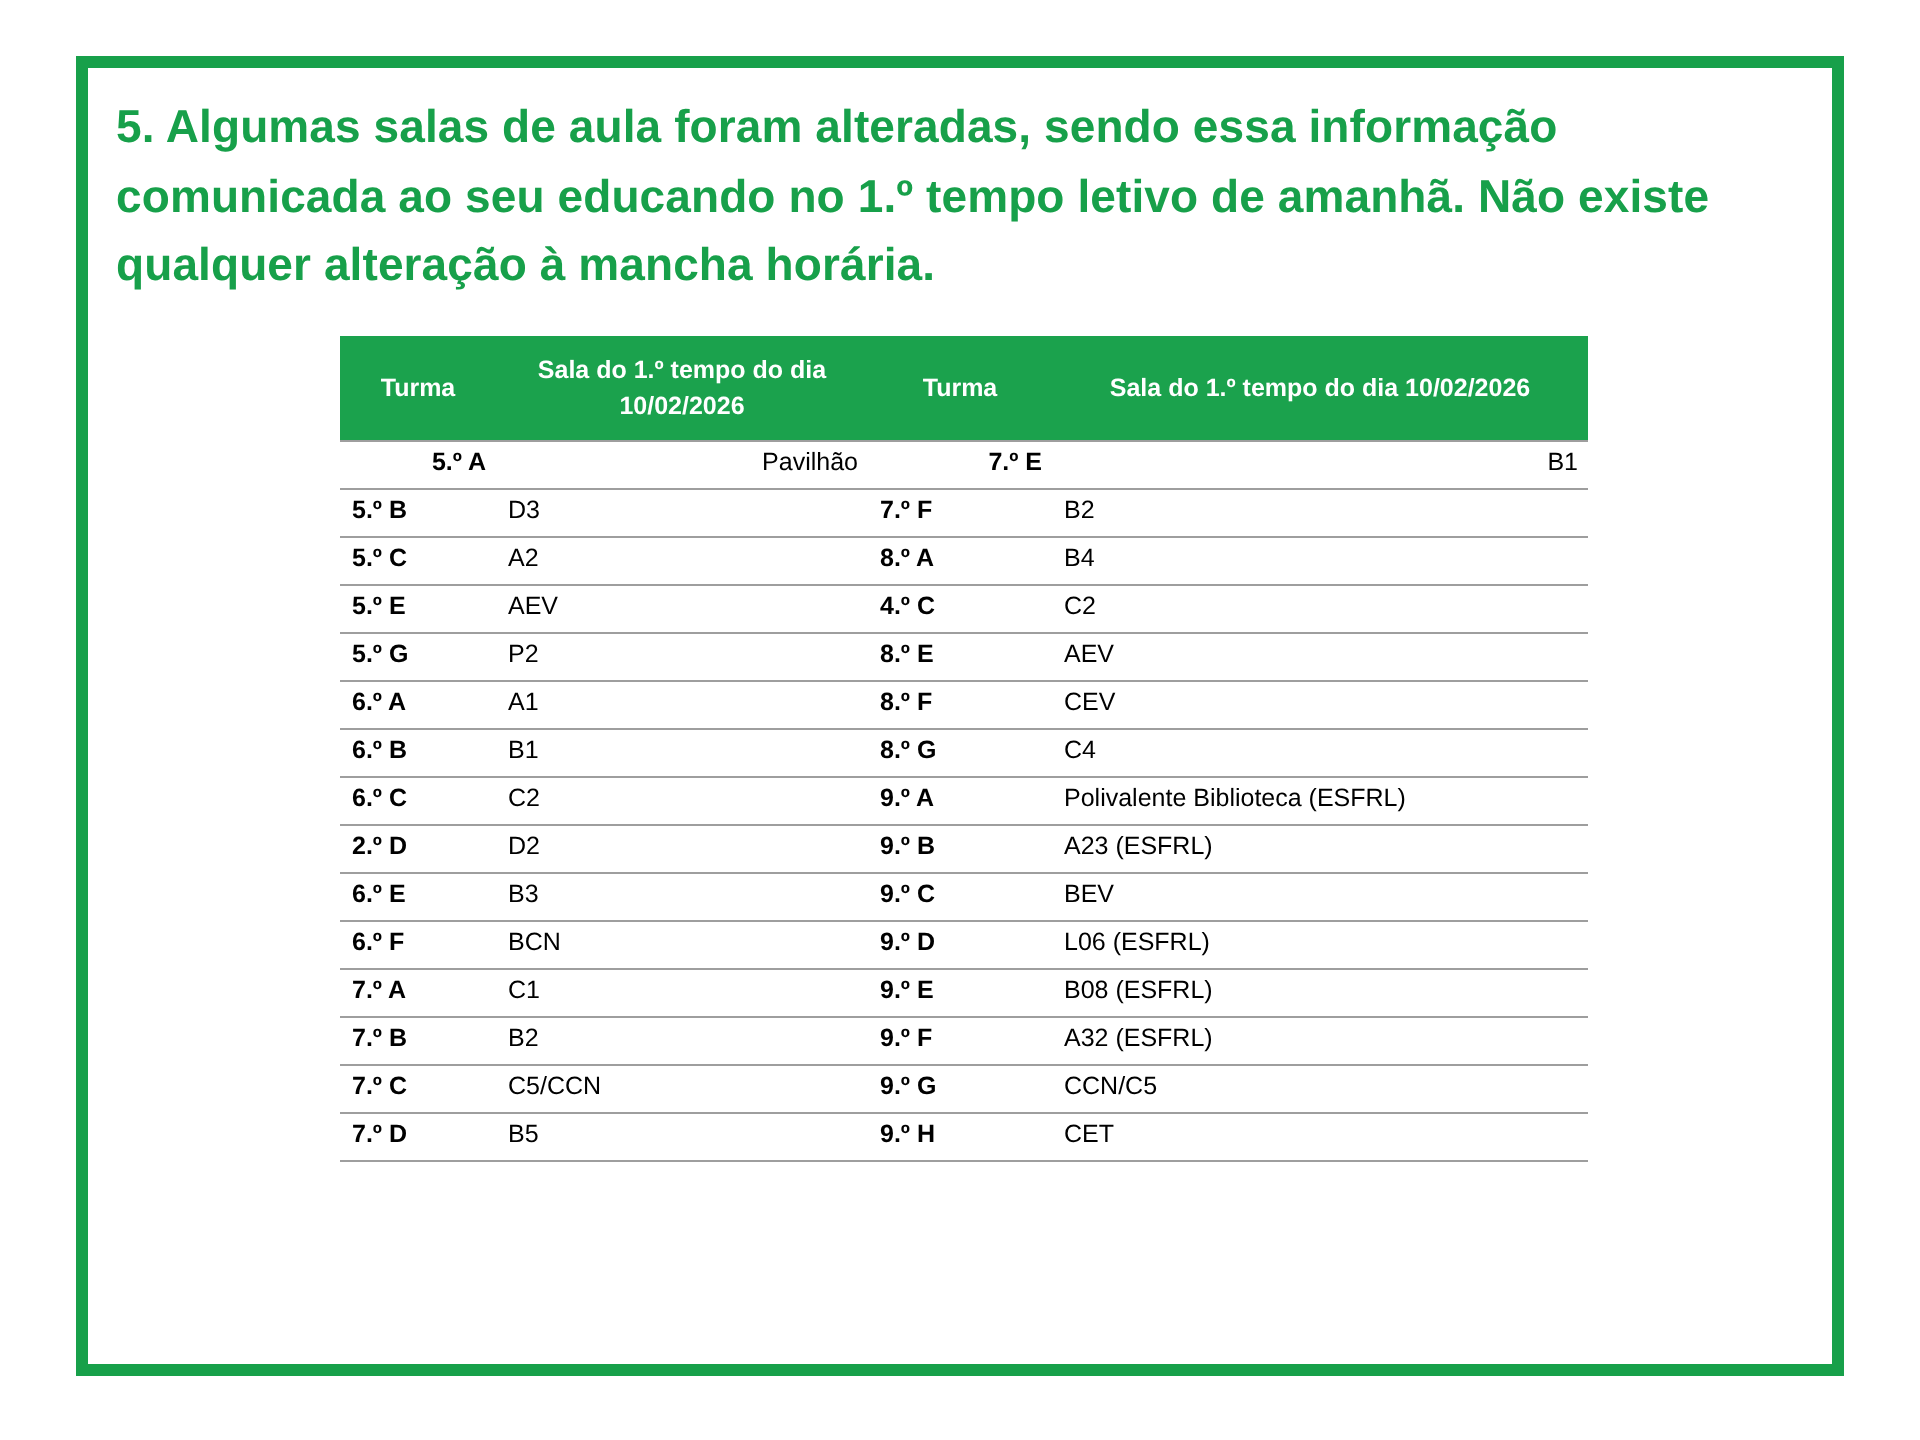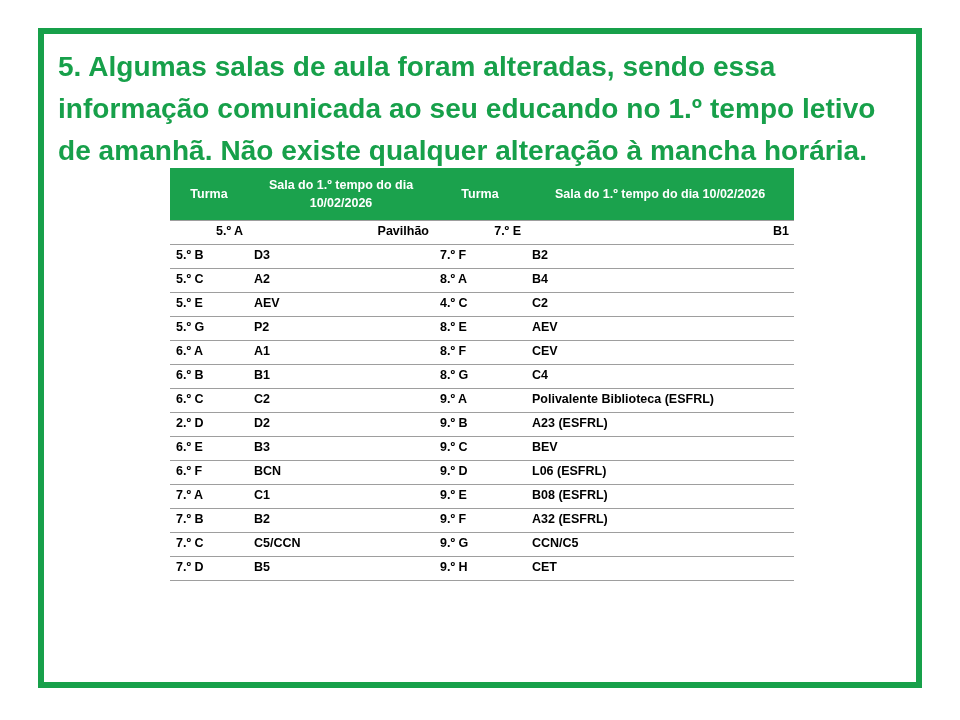--- a/index.html
+++ b/index.html
@@ -29,21 +29,21 @@
     height: 660px;
     border: 6px solid #17A04A;
     box-sizing: border-box;
     background: #ffffff;
   }
   .heading {
     position: absolute;
     left: 58px;
     top: 46px;
     width: 845px;
-    font-size: 28px;
+    font-size: 23px;
     font-weight: bold;
     color: #17A04A;
     line-height: 1.5;
     letter-spacing: 0.05px;
   }
   .table-wrap {
     position: absolute;
     left: 170px;
     top: 168px;
     width: 624px;
@@ -81,21 +81,21 @@
     height: 19px;
   }
   table.rooms tbody tr:first-child td {
     border-top: 1px solid #9e9e9e;
     text-align: right;
   }
   table.rooms tbody td.turma {
     font-weight: bold;
   }
   table.rooms tbody td.sala {
-    font-weight: bold;
+    font-weight: normal;
   }
 </style>
 </head>
 <body>
 
 <div class="slide">
   <div class="frame"></div>
 
   <div class="heading">5. Algumas salas de aula foram alteradas, sendo essa informação comunicada ao seu educando no 1.º tempo letivo de amanhã. Não existe qualquer alteração à mancha horária.</div>
 

